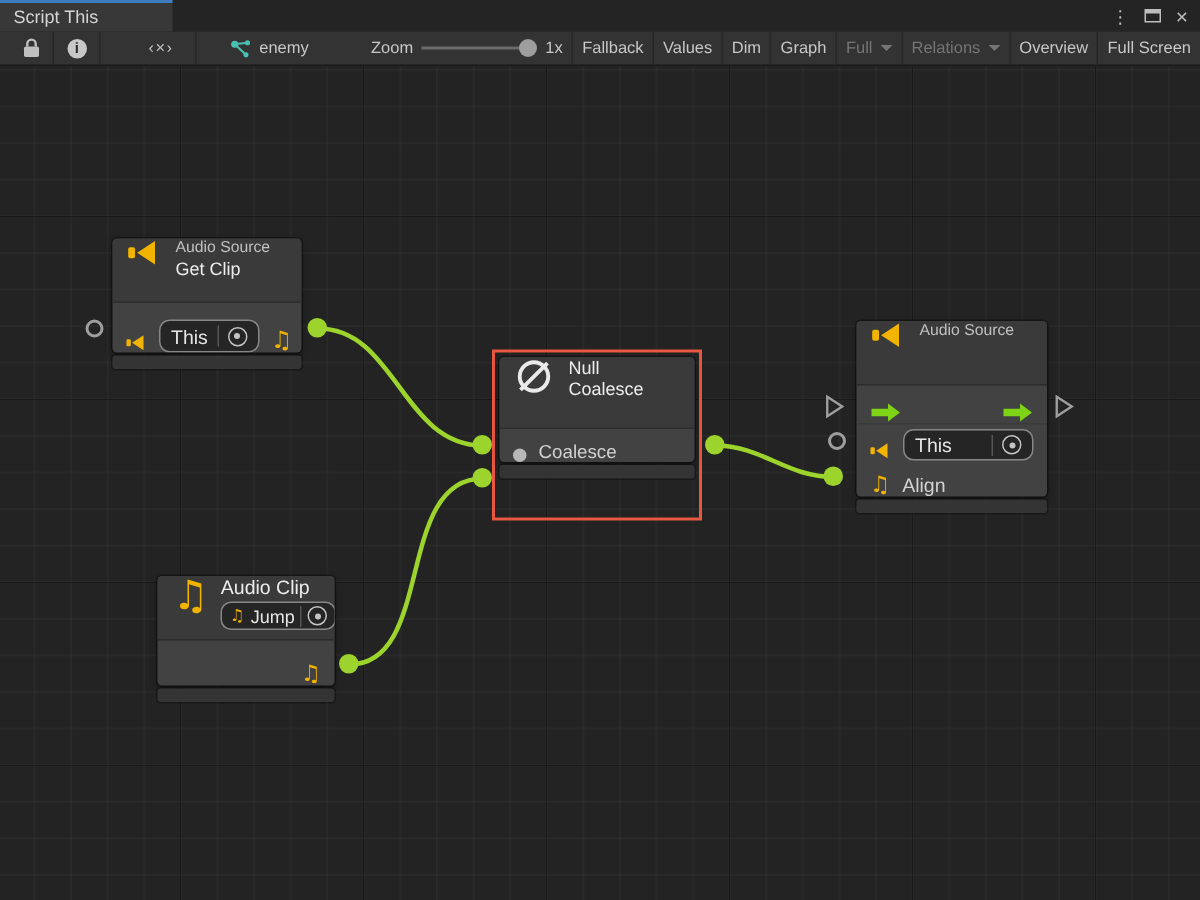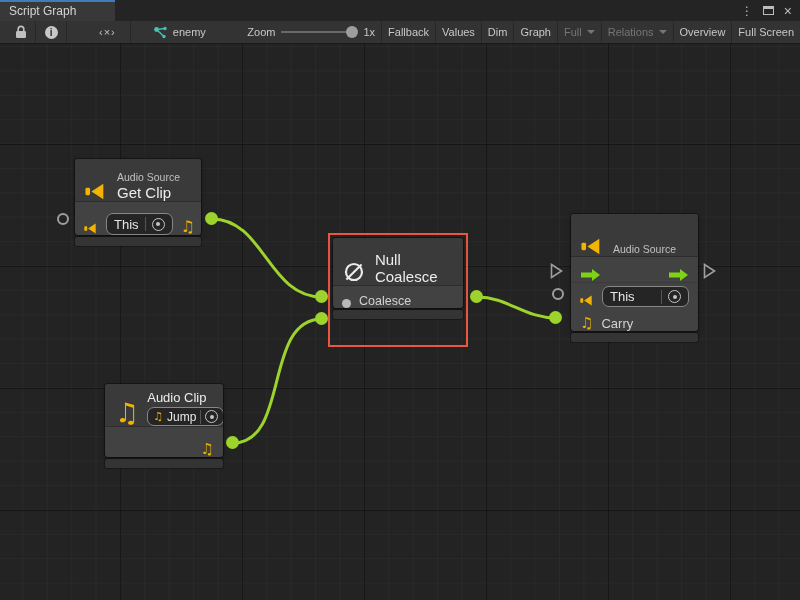--- a/index.html
+++ b/index.html
@@ -45,24 +45,24 @@
       linear-gradient(90deg, rgba(255,255,255,0.028) 1px, transparent 1px);
     background-size:122px 122px, 122px 122px, 24.4px 24.4px, 24.4px 24.4px;
     background-position:-2px 100px, -2px 0px, -2px 2px, -2px 0px; }
 
   svg.wires { position:absolute; left:0; top:0; pointer-events:none; }
   .wire { stroke:var(--wire,#9CD32C); stroke-width:3; fill:none; }
 
   
   .node { position:absolute; }
   .node-main { background:#424242; border-radius:3px; box-shadow:0 0 0 1px rgba(0,0,0,0.35), 0 2px 5px rgba(0,0,0,0.35); overflow:hidden; }
-  .node-header { background:#3a3a3a; display:flex; align-items:flex-end; gap:10px; padding:0 10px;
+  .node-header { background:#3a3a3a; display:flex; align-items:flex-start; gap:10px; padding:0 10px;
                  border-bottom:1px solid #2d2d2d; }
   .titles .subtitle { font-size:10.5px; color:#c0c0c0; margin-bottom:1px; }
-  .titles .title { font-size:15px; color:#ececec; }
+  .titles .title { font-size:12px; color:#ececec; }
   .node-footer { height:9px; background:#343434; border-radius:2px; margin-top:2px;
                  box-shadow:0 0 0 1px rgba(0,0,0,0.3); }
   .nrow { display:flex; align-items:flex-end; gap:8px; padding:0 9px; }
   .port-label { font-size:12.5px; color:#d2d2d2; }
   .inner-dot { width:9px; height:9px; border-radius:50%; background:#b8b8b8; flex:0 0 auto; }
 
   
   .selection { position:absolute; border:2px solid var(--selection,#E8573F); padding:3px; }
 
   
@@ -85,21 +85,21 @@
   .tport { position:absolute; }
 </style>
 </head>
 <body>
 
 <div id="window">
 
   <div class="tabstrip">
     <div class="tab">
       <span class="tab-accent"></span>
-      <span>Script Graph</span>
+      <span>Script This</span>
     </div>
     <div class="ts-spacer"></div>
     <div class="win-controls">
       <span class="kebab">⋮</span>
       <span class="maxbox"></span>
       <span class="closex">×</span>
     </div>
   </div>
 
   <div class="toolbar">
@@ -227,21 +227,21 @@
     </div>
 
     <div class="selection" style="left:328px; top:189px; width:140px; height:114px">
       <div class="node" style="position:static">
         <div class="node-main" style="width:130px">
           <div class="node-header" style="height:48px">
             <svg width="26" height="26" viewBox="0 0 26 26">
               <circle cx="13" cy="13" r="9.5" stroke="#eaeaea" stroke-width="2.6" fill="none"></circle>
               <line x1="4" y1="22" x2="22" y2="4" stroke="#eaeaea" stroke-width="2.6"></line>
             </svg>
-            <div class="title" style="font-size:15px; color:#ececec">Null Coalesce</div>
+            <div class="title" style="font-size:12px; color:#ececec">Null Coalesce</div>
           </div>
           <div class="nrow" style="height:22px">
             <span class="inner-dot"></span>
             <span class="port-label">Coalesce</span>
           </div>
         </div>
         <div class="node-footer" style="width:130px"></div>
       </div>
     </div>
 
@@ -274,21 +274,21 @@
               </svg>
           </span>
           <span class="field" style="flex:1; height:21px">
             <span class="fval">This</span>
             <span class="field-div"></span>
             <span class="target-icon"></span>
           </span>
         </div>
         <div class="nrow" style="height:24px">
           <span class="note" style="font-size:15px">♫</span>
-          <span class="port-label" style="font-size:13px">Carry</span>
+          <span class="port-label" style="font-size:13px">Align</span>
         </div>
       </div>
       <div class="node-footer"></div>
     </div>
 
     <span class="hport" style="left:57px; top:169px"></span>
     <span class="gdot" style="left:205px; top:168px"></span>
     <span class="gdot" style="left:315px; top:246px"></span>
     <span class="gdot" style="left:315px; top:268px"></span>
     <span class="gdot" style="left:470px; top:246px"></span>

